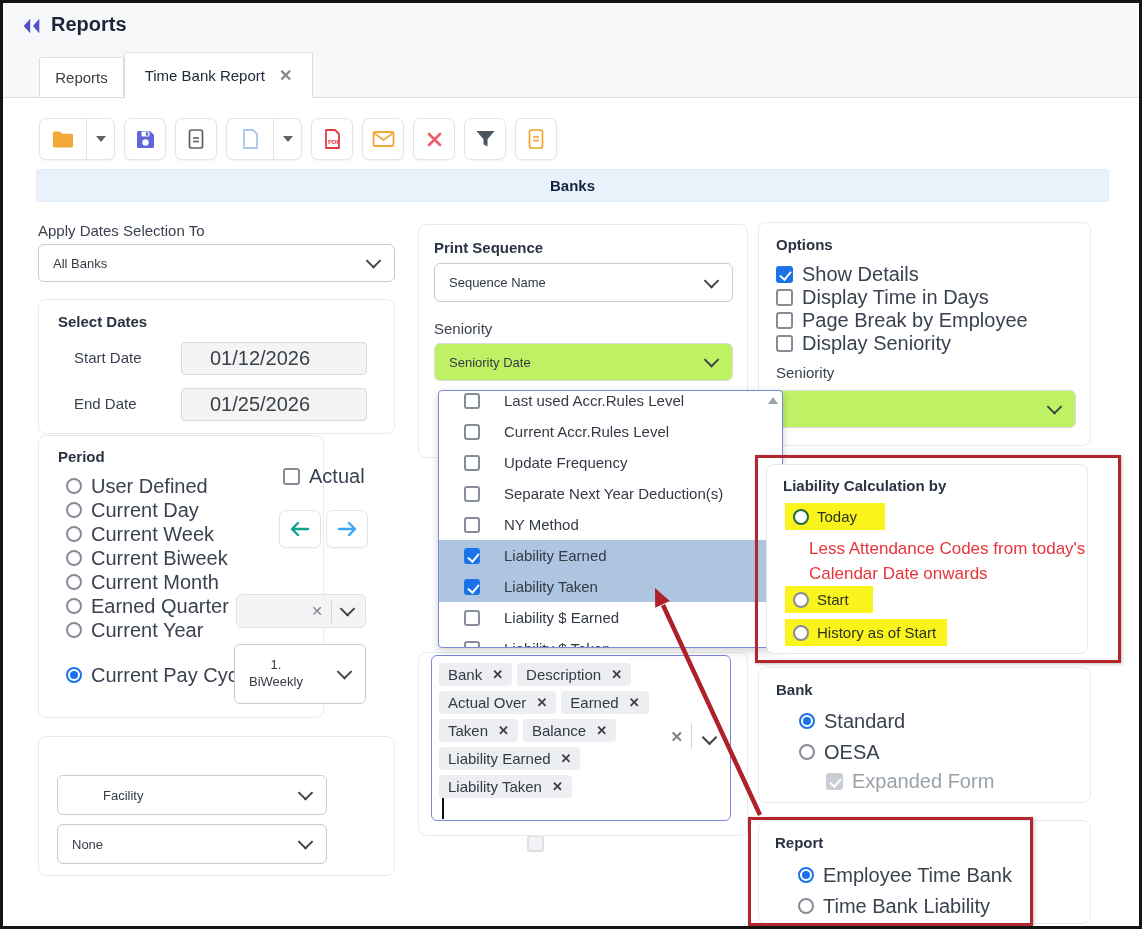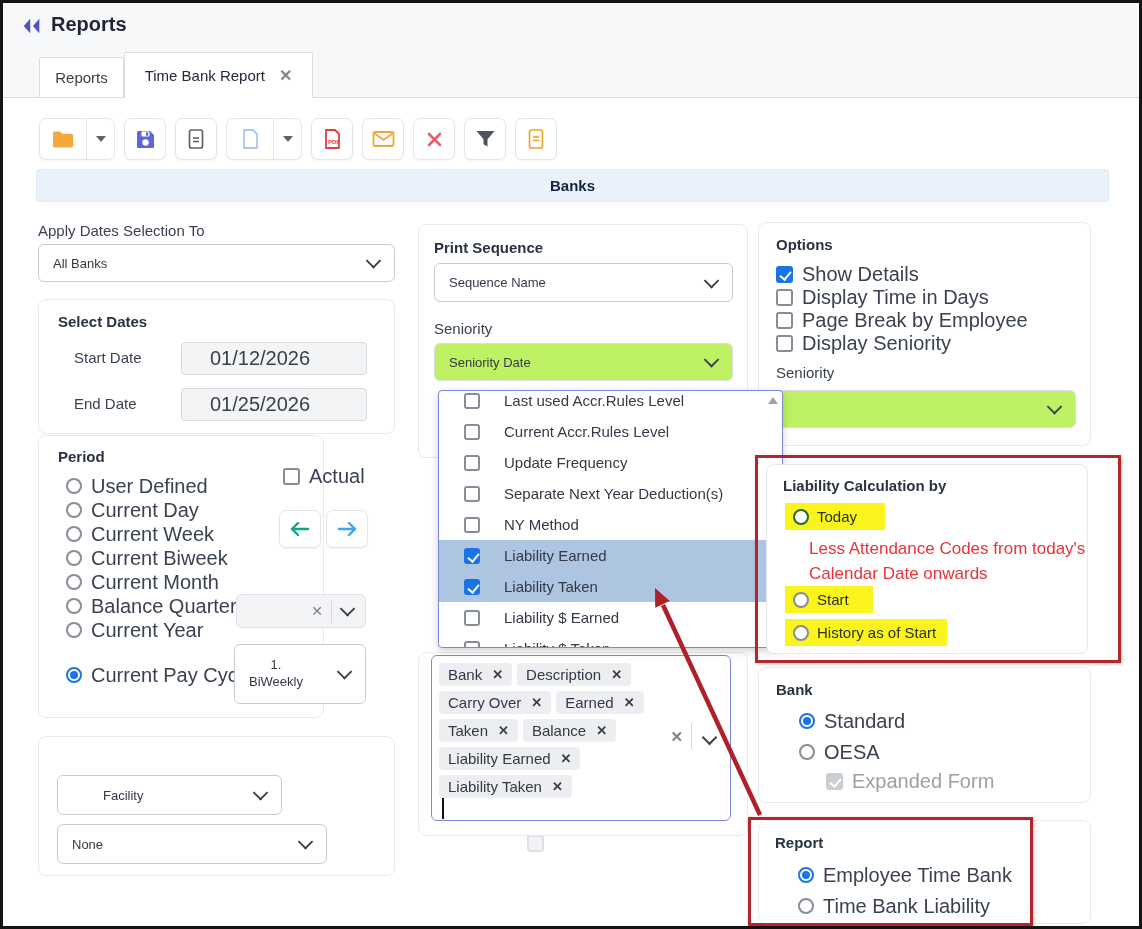--- a/index.html
+++ b/index.html
@@ -207,21 +207,21 @@
     <div class="row" style="left:27px;top:110px;height:24px;">
         <span class="radio"></span>
         <span>Current Biweek</span>
       </div>
     <div class="row" style="left:27px;top:134px;height:24px;">
         <span class="radio"></span>
         <span>Current Month</span>
       </div>
     <div class="row" style="left:27px;top:158px;height:24px;">
         <span class="radio"></span>
-        <span>Balance Quarter</span>
+        <span>Earned Quarter</span>
       </div>
     <div class="row" style="left:27px;top:182px;height:24px;">
         <span class="radio"></span>
         <span>Current Year</span>
       </div>
 
     <div class="tbtn abs" style="left:240px;top:74px;width:40px;height:38px;">
       <svg width="20" height="14" viewBox="0 0 20 14">
           <path d="M8 1 2 7l6 6M2 7h16" fill="none" stroke="#12a38f" stroke-width="2.4" stroke-linecap="round" stroke-linejoin="round"></path>
         </svg>
@@ -246,21 +246,21 @@
       <span style="line-height:1.3;">
         <span style="display:block;">1.</span>
         <span style="display:block;">BiWeekly</span>
       </span>
       <span class="chev"></span>
     </div>
   </div>
 
   <div class="card" style="left:35px;top:733px;width:357px;height:140px;">
     <div class="btitle" style="left:18px;top:12px;margin-top:38px;">Group By</div>
-    <div class="sel" style="left:18px;top:38px;width:225px;height:40px;padding-left:45px;">
+    <div class="sel" style="left:18px;top:38px;width:270px;height:40px;padding-left:45px;">
       <span>Facility</span>
       <span class="chev"></span>
     </div>
     <span class="cb abs" style="left:308px;top:49px;"></span>
     <div class="sel" style="left:18px;top:87px;width:270px;height:40px;">
       <span>None</span>
       <span class="chev"></span>
     </div>
     <span class="cb disabled abs" style="left:308px;top:98px;"></span>
   </div>
@@ -326,21 +326,21 @@
       <div class="tagwrap">
         <span class="tag">
             <span>Bank</span>
             <span class="x-icon"></span>
           </span>
         <span class="tag">
             <span>Description</span>
             <span class="x-icon"></span>
           </span>
         <span class="tag">
-            <span>Carry Over</span>
+            <span>Actual Over</span>
             <span class="x-icon"></span>
           </span>
         <span class="tag">
             <span>Earned</span>
             <span class="x-icon"></span>
           </span>
         <span class="tag">
             <span>Taken</span>
             <span class="x-icon"></span>
           </span>

